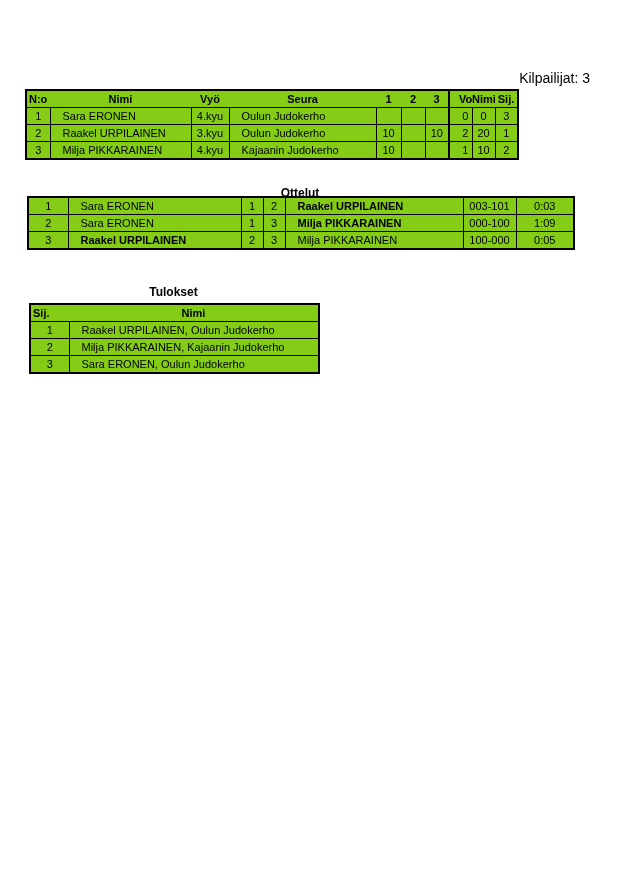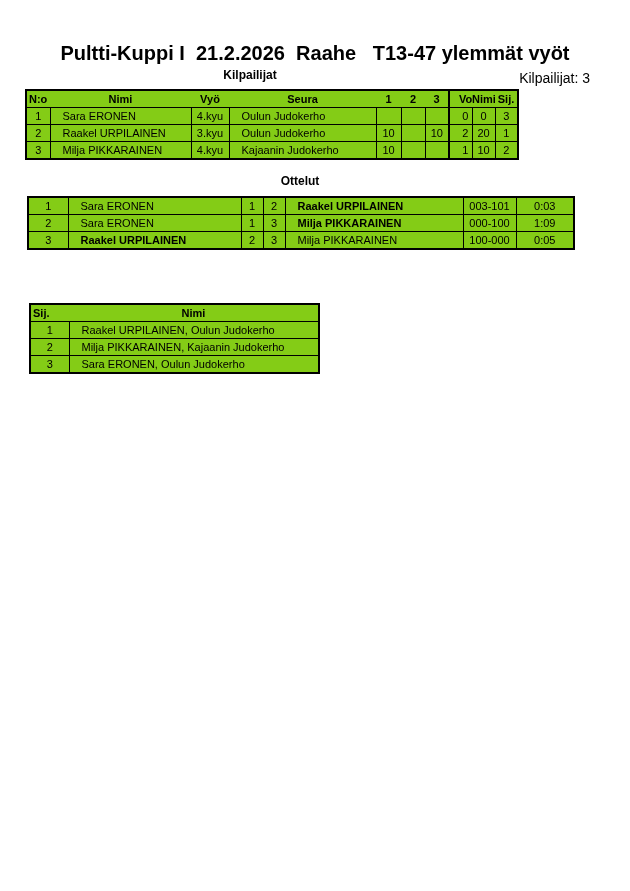--- a/index.html
+++ b/index.html
@@ -9,21 +9,21 @@
     margin:0 auto; overflow:hidden;
   }
   .doc-title {
     position:absolute; top:42px; left:0; width:630px; margin:0;
     text-align:center; font-size:20px; font-weight:bold; white-space:pre;
   }
   .section-label {
     position:absolute; font-size:12px; font-weight:bold; text-align:center; white-space:pre;
   }
   .label-kilpailijat { top:68px; left:0;   width:500px; }
-  .label-ottelut     { top:174px; left:27px; width:546px; }
+  .label-ottelut     { top:186px; left:27px; width:546px; }
   .label-tulokset    { top:285px; left:29px; width:289px; }
   .count-label { position:absolute; top:70px; right:40px; font-size:14px; }
 
   table {
     position:absolute; border-collapse:collapse; table-layout:fixed;
     background:#84cc16; border:2px solid #000;
   }
   td, th {
     font-size:11px; height:16px; padding:0; overflow:hidden;
     white-space:nowrap; text-align:center; vertical-align:middle;
@@ -37,23 +37,21 @@
 
   #t-kilpailijat { left:25px; top:89px;  width:492px; }
   #t-ottelut     { left:27px; top:196px; width:546px; }
   #t-tulokset    { left:29px; top:303px; width:289px; }
 </style>
 </head>
 <body>
 
 <div class="page">
 
-  <h1 class="doc-title">Pultti-Kuppi I  21.2.2026  Raahe   T13-47 ylemmät vyöt</h1>
 
-  <div class="section-label label-kilpailijat">Kilpailijat</div>
   <div class="count-label">Kilpailijat: 3</div>
 
   <table id="t-kilpailijat">
     <colgroup>
       <col style="width:24px">
         <col style="width:141px">
         <col style="width:38px">
         <col style="width:147px">
       <col style="width:25px">
         <col style="width:24px">
@@ -150,20 +148,21 @@
       <td class="al" style="font-weight: bold;">Raakel URPILAINEN</td>
       <td>2</td>
       <td>3</td>
       <td class="al">Milja PIKKARAINEN</td>
       <td>100-000</td>
       <td>0:05</td>
     </tr>
   </tbody>
     </table>
 
+  <div class="section-label label-tulokset">Tulokset</div>
 
   <table id="t-tulokset">
     <colgroup>
       <col style="width:39px">
         <col style="width:250px">
     </colgroup>
     <tbody>
         <tr>
       <th class="hl">Sij.</th>
       <th>Nimi</th>

